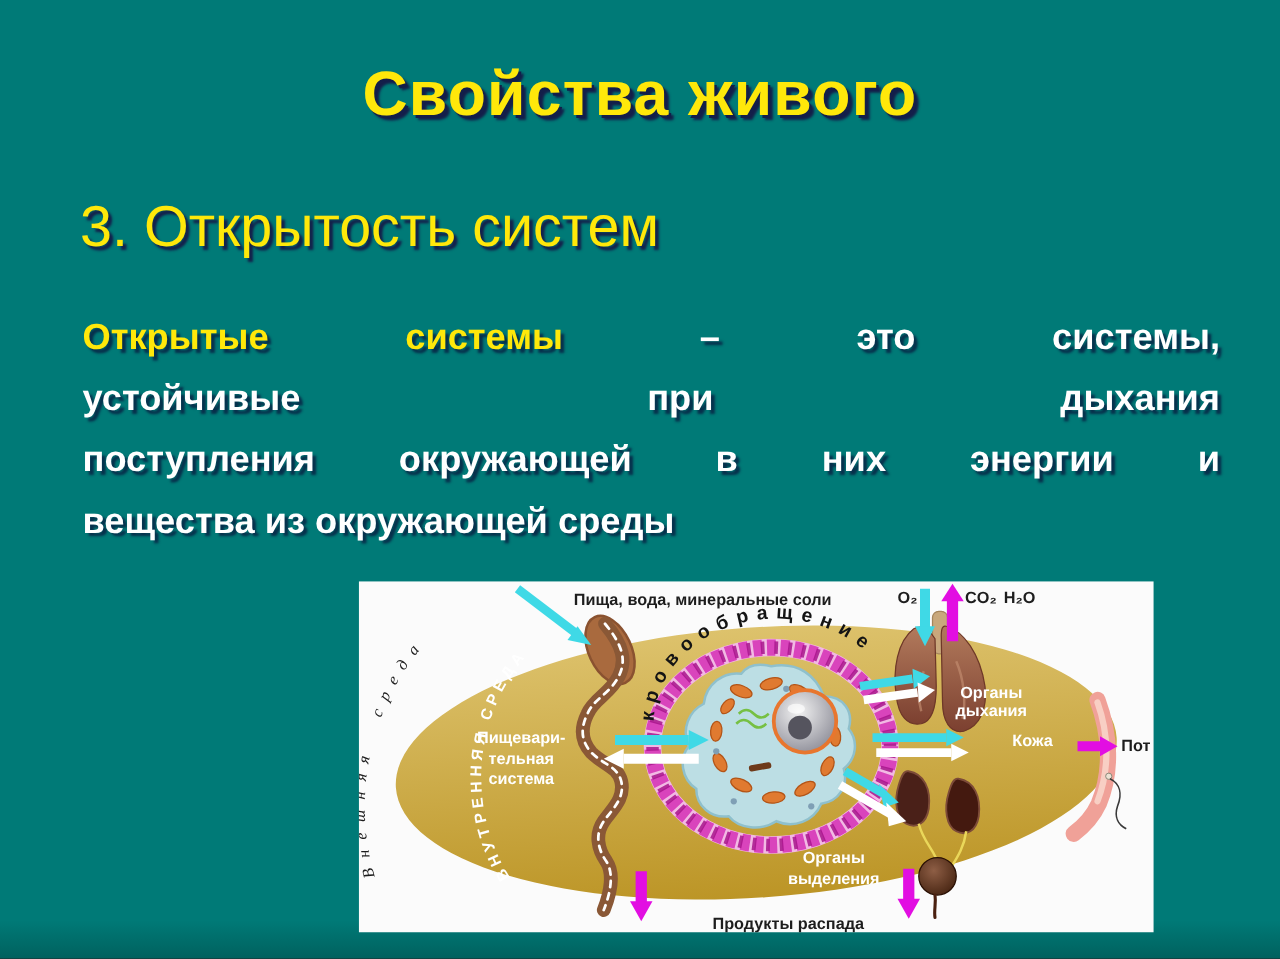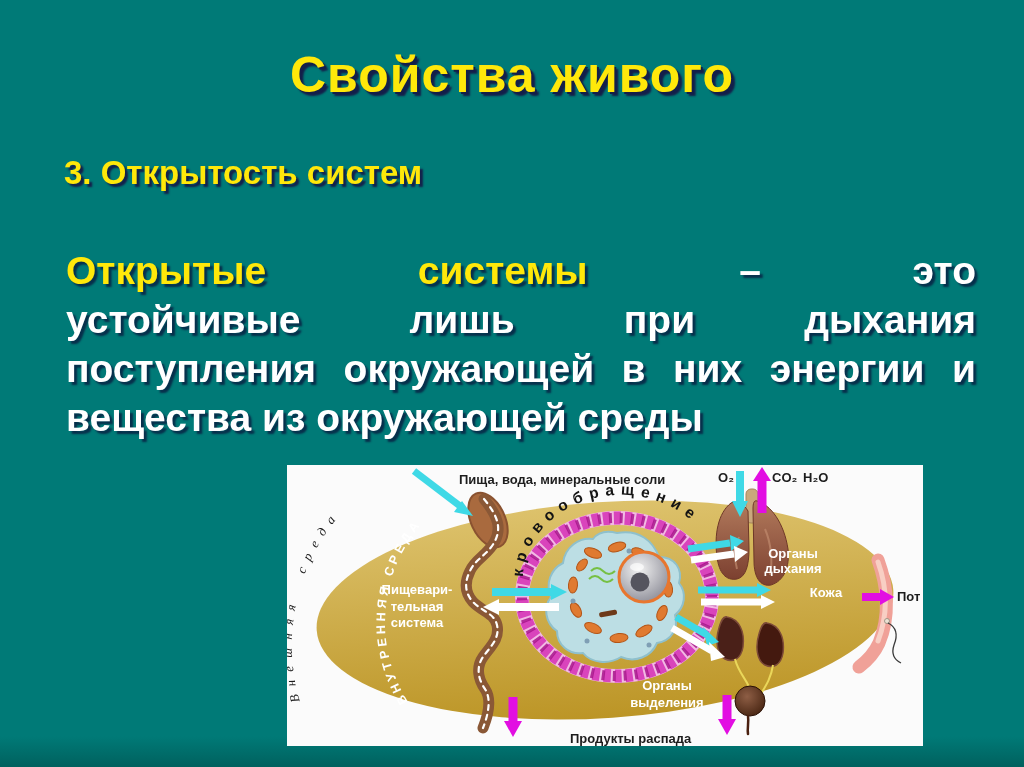--- a/index.html
+++ b/index.html
@@ -8,26 +8,26 @@
     background:linear-gradient(180deg,var(--bg) 0%,var(--bg) 96%,var(--bg-dark) 100%);
     font-family:"Liberation Sans",sans-serif;
   }
   .title{
     position:absolute;left:0;right:0;top:46px;text-align:center;
     font-size:50px;font-weight:bold;color:var(--yellow);letter-spacing:1px;
     text-shadow:4px 4px 2px var(--shadow),2px 2px 0 var(--shadow);
   }
   .heading{
     position:absolute;left:64px;top:154px;
-    font-size:33px;font-weight:bold;color:var(--yellow);
+    font-size:46px;font-weight:normal;color:var(--yellow);
     text-shadow:3px 3px 2px var(--shadow);
   }
   .para{
     position:absolute;left:66px;top:246px;width:910px;
-    font-size:39px;font-weight:bold;color:var(--white);
+    font-size:29px;font-weight:bold;color:var(--white);
     text-shadow:3px 3px 2px rgba(10,22,60,0.75);
   }
   .para-line{height:49px;line-height:49px;white-space:nowrap;}
   .para-line.justify{display:flex;justify-content:space-between;}
   .tok-yellow{color:var(--yellow);}
   .diagram{position:absolute;left:287px;top:465px;width:636px;height:281px;}
   svg text{font-family:"Liberation Sans",sans-serif;}
   .blabel{fill:#1d1d1d;font-weight:bold;font-size:13px;}
   .wlabel{fill:#ffffff;font-weight:bold;font-size:13px;text-anchor:middle;}
   .ext-label{fill:#1c1c1c;font-family:"Liberation Serif",serif;font-style:italic;font-size:13px;letter-spacing:6px;word-spacing:13px;}
@@ -42,24 +42,24 @@
   <div class="title">Свойства живого</div>
 
   <div class="heading">3. Открытость систем</div>
 
   <div class="para">
       <div class="para-line justify">
         <span class="tok-yellow">Открытые</span>
         <span class="tok-yellow">системы</span>
         <span>–</span>
         <span>это</span>
+        <span>системы,</span>
       </div>
       <div class="para-line justify">
         <span>устойчивые</span>
-        <span>лишь</span>
         <span>при</span>
         <span>дыхания</span>
       </div>
       <div class="para-line justify">
         <span>поступления</span>
         <span>окружающей</span>
         <span>в</span>
         <span>них</span>
         <span>энергии</span>
         <span>и</span>

